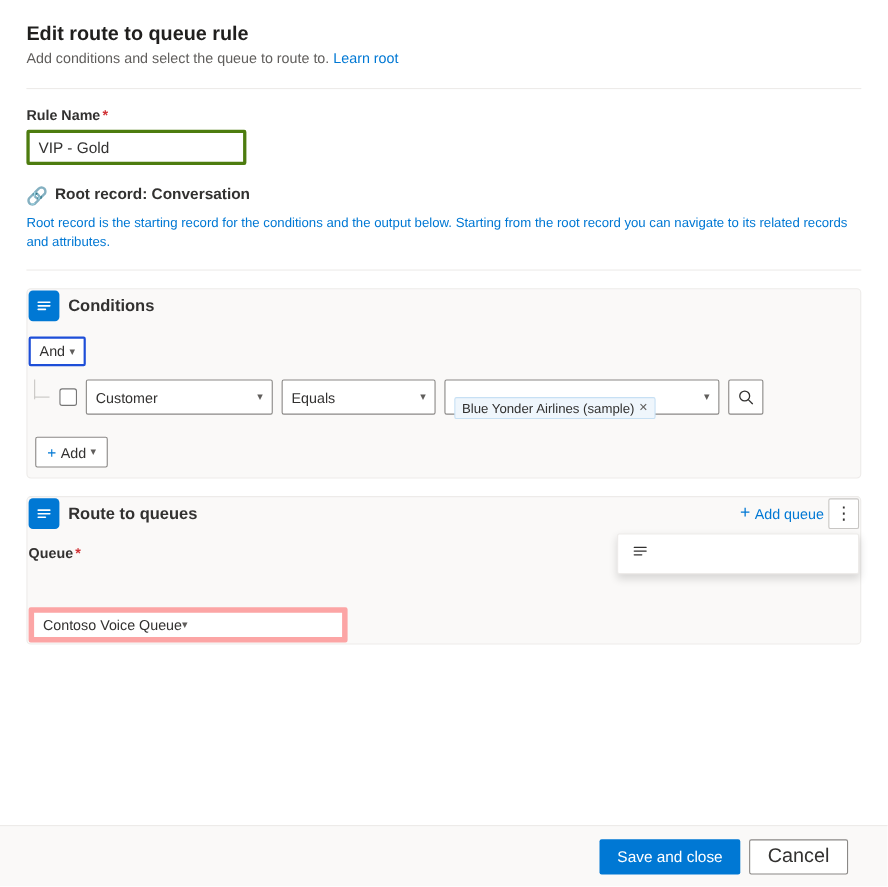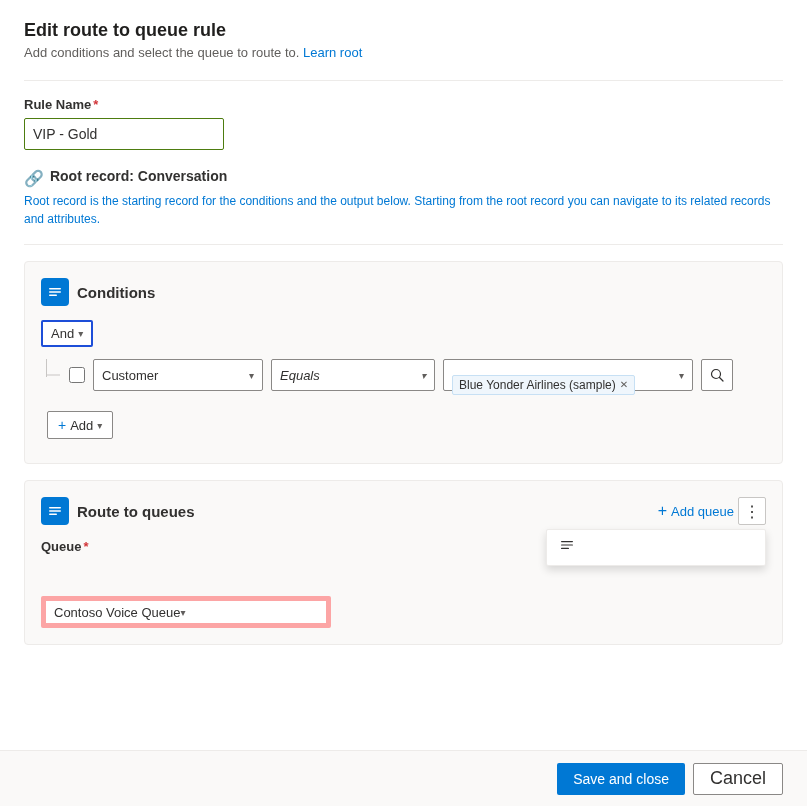--- a/index.html
+++ b/index.html
@@ -46,21 +46,21 @@
       color: #323130;
       margin-bottom: 6px;
     }
     .required-star {
       color: #d13438;
       margin-left: 2px;
     }
     .text-input {
       width: 200px;
       height: 32px;
-      border: 1px solid #4d7c0f;
+      border: 3px solid #4d7c0f;
       border-radius: 2px;
       padding: 0 8px;
       font-size: 14px;
       color: #323130;
       outline: none;
     }
     .root-record-section {
       display: flex;
       align-items: flex-start;
       gap: 6px;
@@ -79,21 +79,21 @@
     .root-record-desc {
       font-size: 12px;
       color: #0078d4;
       line-height: 1.5;
       margin-top: 4px;
     }
     .section-block {
       background: #faf9f8;
       border: 1px solid #edebe9;
       border-radius: 4px;
-      padding: 16px;
+      padding: 1px;
       margin-bottom: 16px;
     }
     .section-header {
       display: flex;
       align-items: center;
       gap: 8px;
       margin-bottom: 14px;
     }
     .section-icon {
       width: 28px;
@@ -158,22 +158,21 @@
       align-items: center;
       justify-content: space-between;
       cursor: pointer;
       gap: 8px;
       text-align: center;
     }
     .select-customer {
       width: 170px;
     }
     .select-equals {
-      width: 164px;
-      font-style: italic;
+      width: 140px;
     }
     .select-value {
       width: 250px;
       position: relative;
     }
     .select-value-inner {
       display: flex;
       align-items: center;
       gap: 4px;
     }
@@ -316,21 +315,21 @@
       bottom: 0;
       left: 0;
       right: 0;
       height: 56px;
       background: #faf9f8;
       border-top: 1px solid #edebe9;
       display: flex;
       align-items: center;
       justify-content: flex-end;
       gap: 8px;
-      padding: 0 24px;
+      padding: 0 36px;
     }
     .btn-primary {
       height: 32px;
       padding: 0 16px;
       background: #0078d4;
       color: white;
       border: none;
       border-radius: 2px;
       font-size: 14px;
       font-weight: 500;

